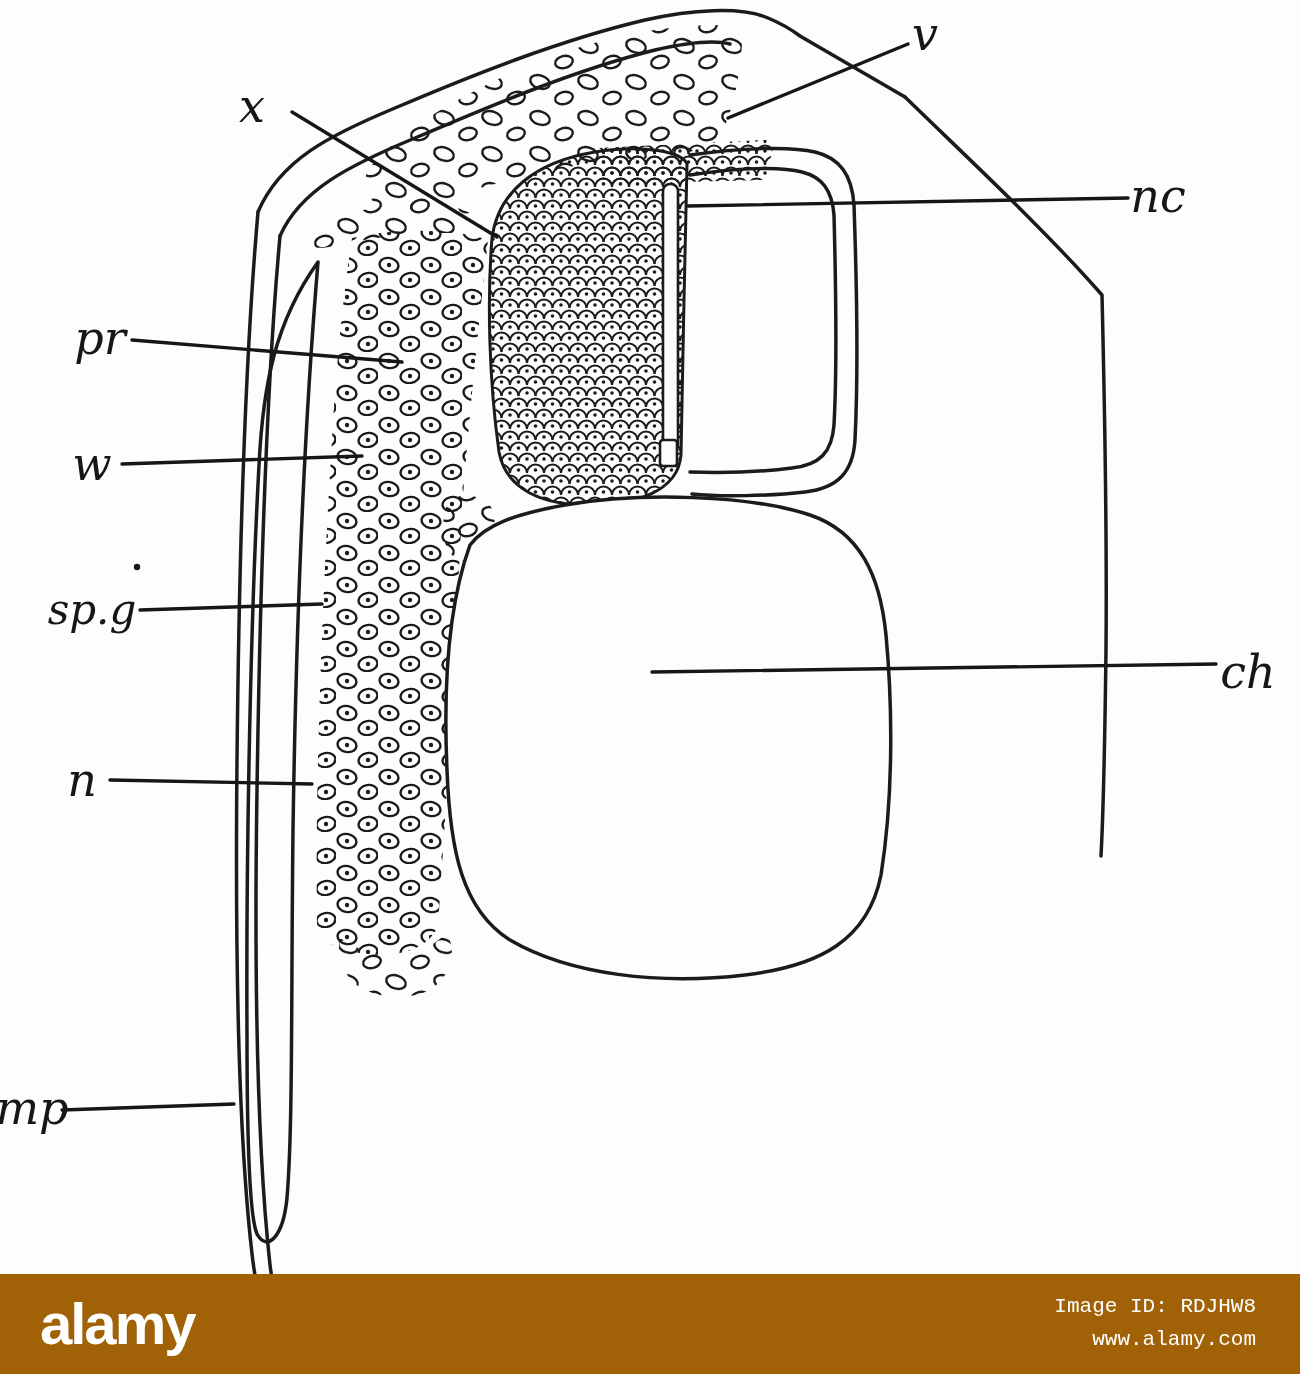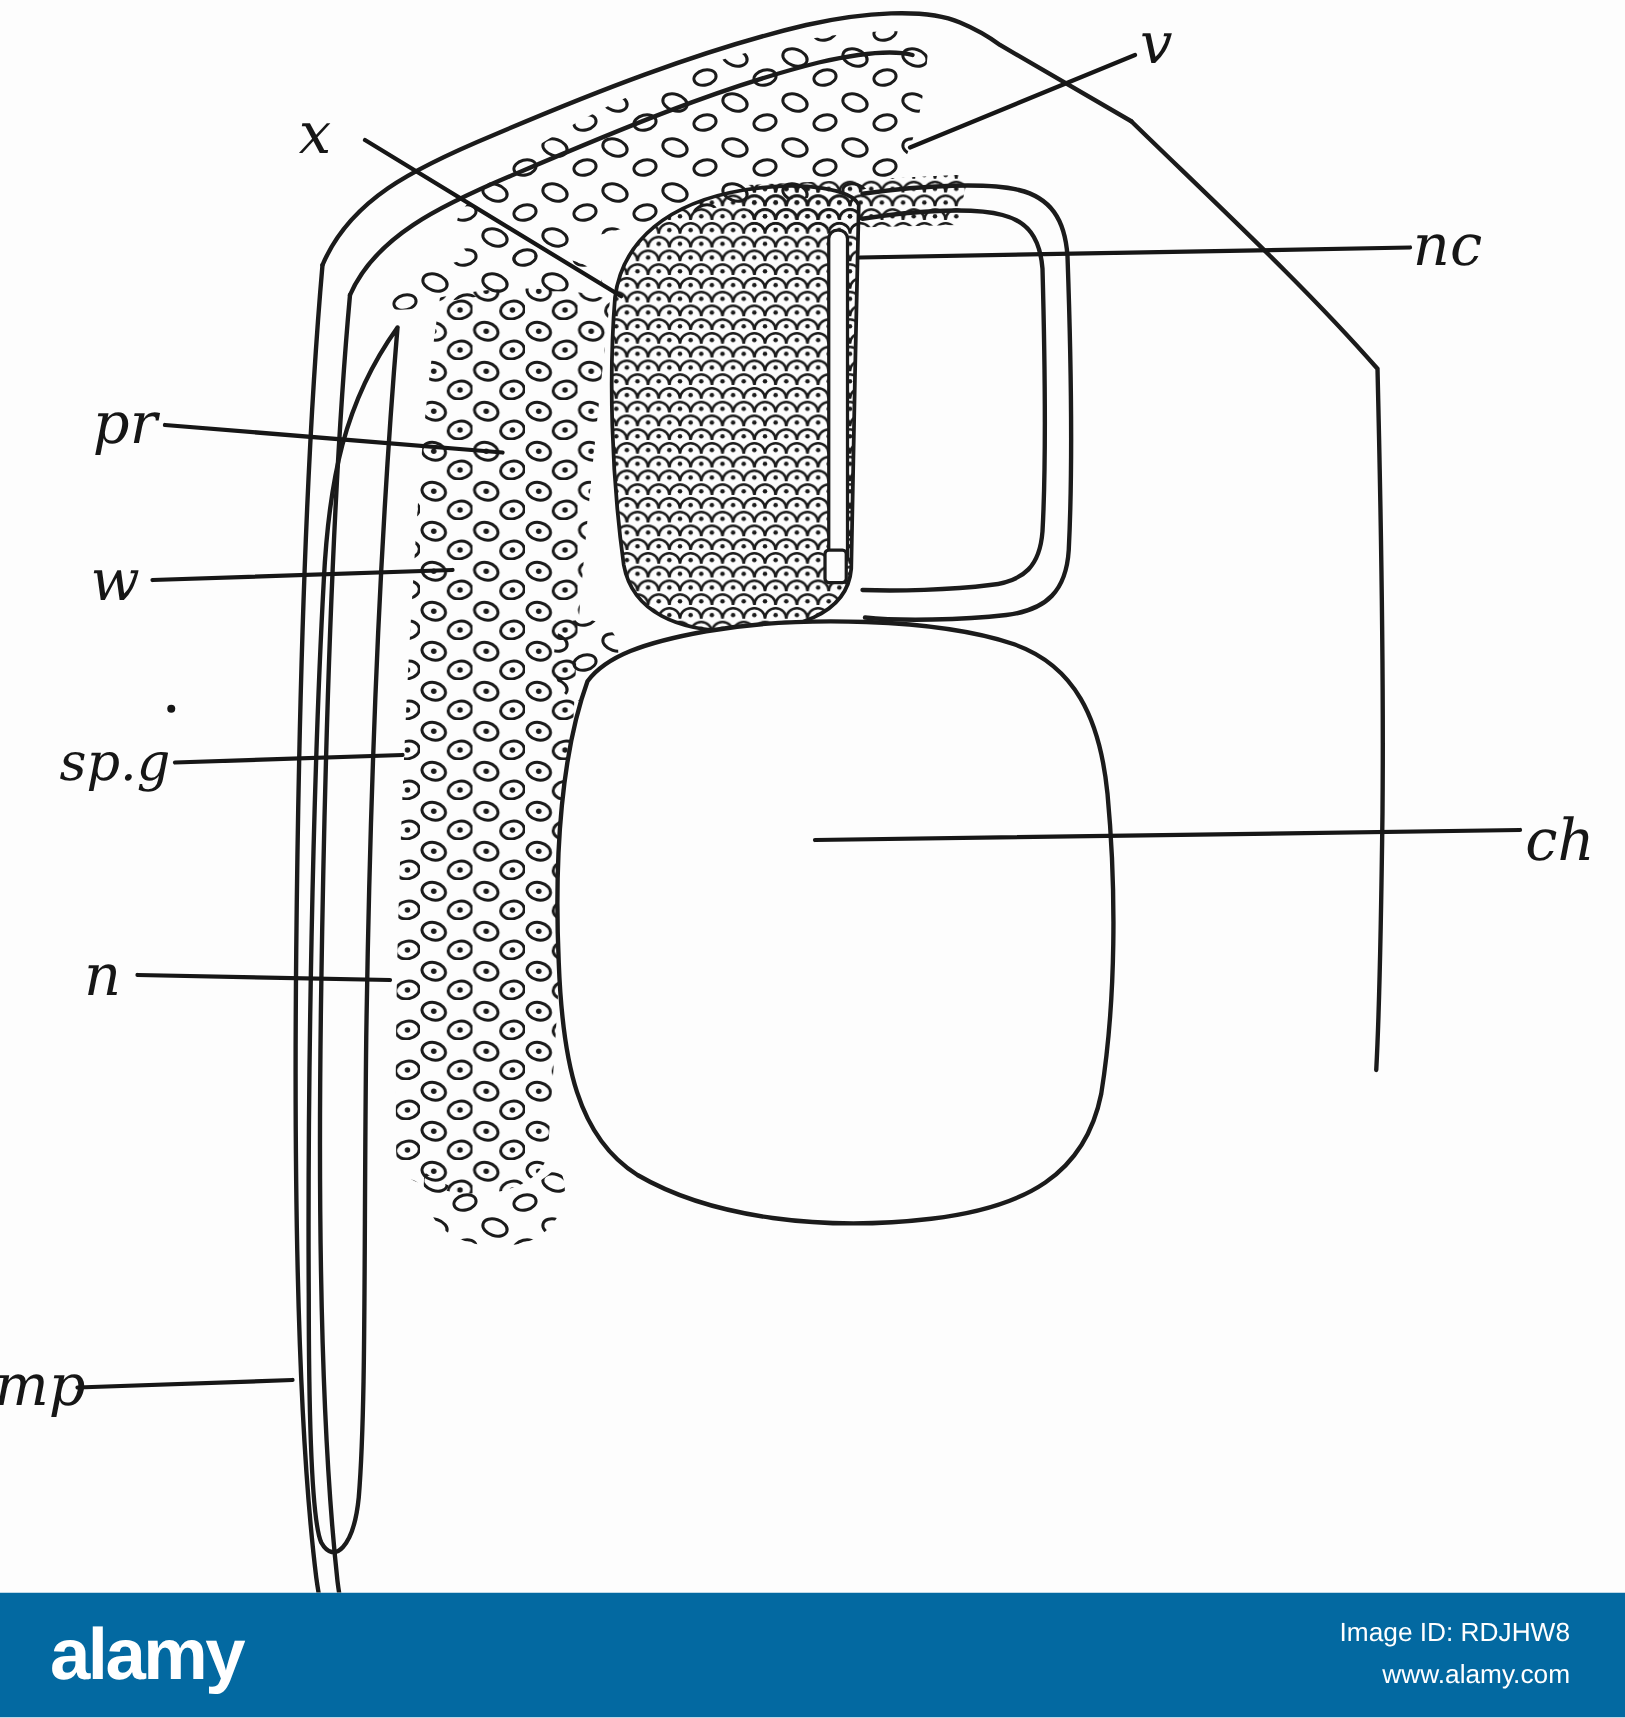--- a/index.html
+++ b/index.html
@@ -17,41 +17,41 @@
   .fig-label {
     font-family: "DejaVu Serif", serif;
     font-style: italic;
     font-size: 46px;
     fill: #161616;
   }
   .fig-label.small { font-size: 42px; }
 
   .footer {
     height: 100px;
-    background: #0369a1;
+    background: #a16207;
     display: flex;
     align-items: center;
     justify-content: space-between;
     padding: 0 44px 0 40px;
   }
   .brand {
     color: #ffffff;
     font-size: 58px;
     font-weight: 700;
     letter-spacing: -2px;
     line-height: 1;
     cursor: pointer;
     font-family: "Liberation Sans", sans-serif;
   }
   .meta {
     text-align: right;
     color: #ffffff;
     font-size: 21px;
     line-height: 1.55;
-    font-family: Liberation Sans, sans-serif;
+    font-family: Liberation Mono, monospace;
     margin-left: 28px;
   }
   .meta .url { cursor: pointer; }
 </style>
 </head>
 <body>
 
 <div class="page">
 
   <div class="figure-area">

